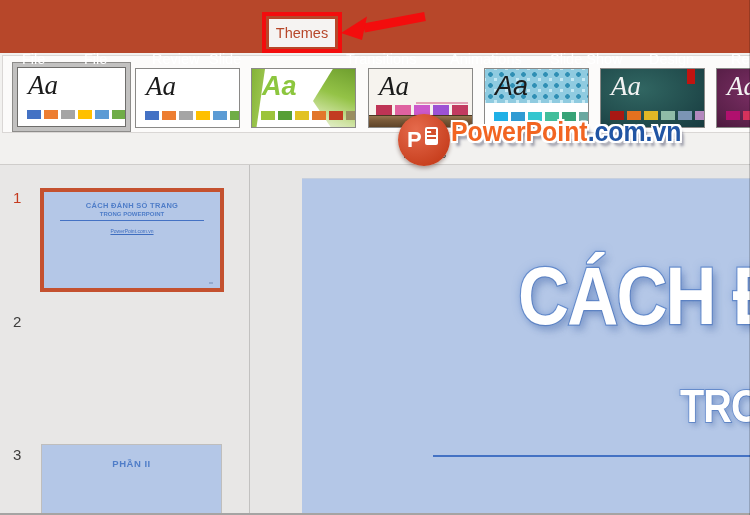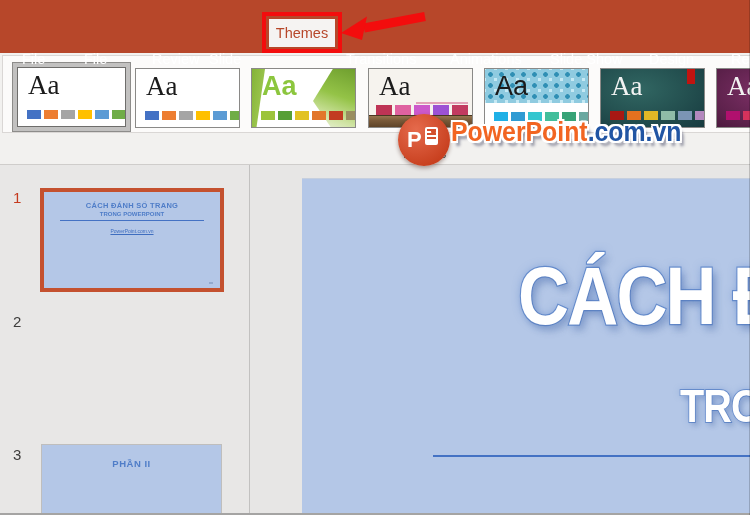--- a/index.html
+++ b/index.html
@@ -20,21 +20,21 @@
   .annot-arrow{position:absolute;left:0;top:0;width:750px;height:60px;z-index:31;pointer-events:none;}
 
   
   .ribbon{position:absolute;left:0;top:53px;width:750px;height:112px;
           background:#F2F1EF;border-bottom:1px solid #CFCDCB;box-sizing:border-box;z-index:4;}
   .gallery{position:absolute;left:2px;top:2px;width:748px;height:78px;
            background:#FCFBFA;border:1px solid #DAD7D5;border-right:none;box-sizing:border-box;}
   .group-label{position:absolute;left:401px;top:94px;font-size:12.5px;color:#4A4A49;}
 
   .theme{position:absolute;top:12px;width:105px;height:60px;background:#fff;
-         border:1px solid #8A8987;box-sizing:border-box;overflow:hidden;cursor:pointer;}
+         border:1px solid #8A8987;box-sizing:border-box;overflow:hidden;cursor:pointer;font-style:italic;}
   .theme .sample{position:absolute;left:10px;top:1px;font-size:27px;color:#1B1B1B;
          font-family:"Liberation Serif",serif;z-index:3;line-height:1.2;}
   .theme .swatches{position:absolute;left:9px;bottom:7px;display:flex;gap:3px;z-index:3;}
   .theme .sw{width:14px;height:9px;}
   .theme-frame{position:absolute;left:9px;top:6px;width:119px;height:70px;
          border:1px solid #8D8C8A;background:#C2C1C0;padding:4px;box-sizing:border-box;cursor:pointer;}
   .theme-frame .theme{position:relative;left:0;top:0;width:100%;height:100%;border:1px solid #6E6D6B;}
 
   .th-facet .sample{color:#8CC63E;font-family:"Liberation Sans",sans-serif;font-weight:bold;}
   .th-facet::before{content:"";position:absolute;left:0;top:0;bottom:0;width:13px;z-index:1;

